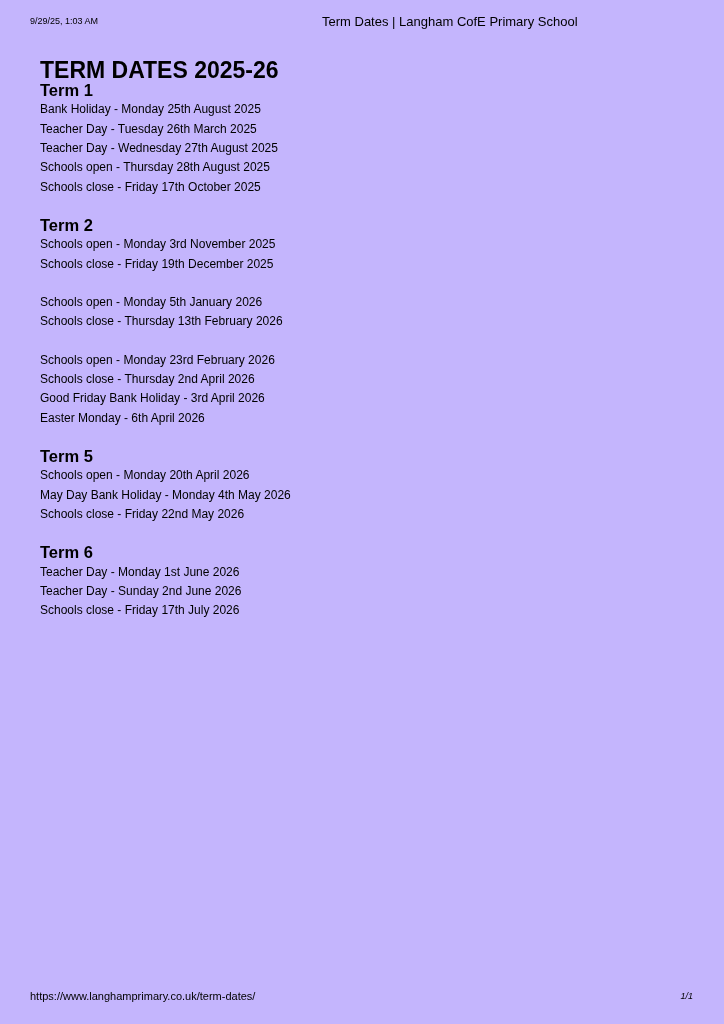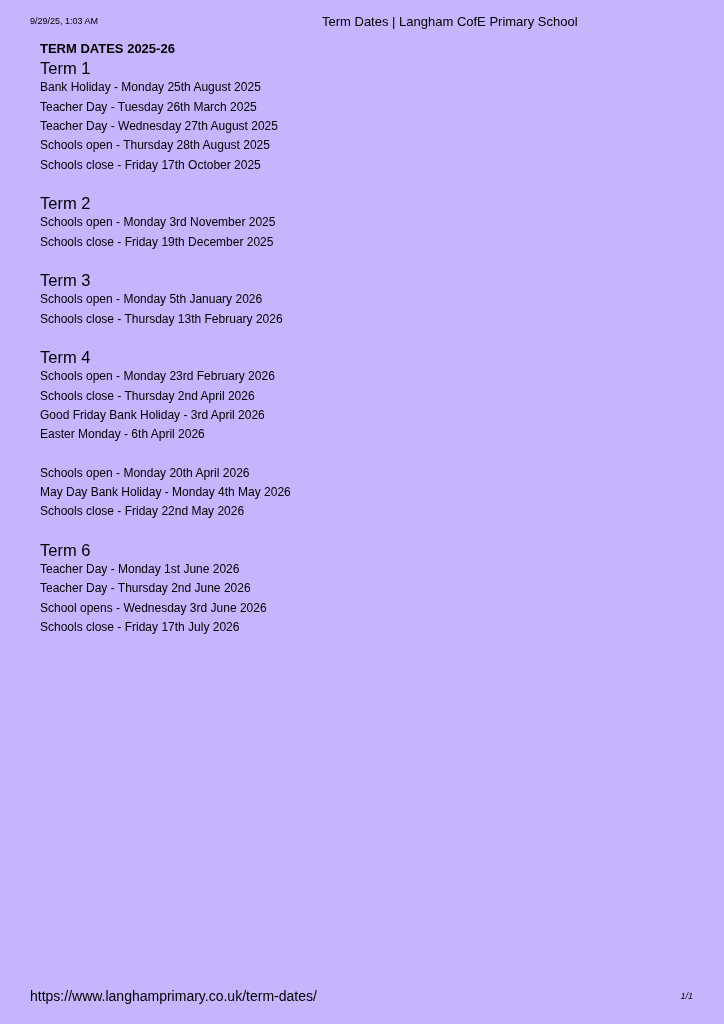--- a/index.html
+++ b/index.html
@@ -37,45 +37,46 @@
     white-space: nowrap;
   }
   
   .doc-content {
     position: absolute;
     left: 40px;
     top: 38px;
     width: 620px;
   }
   .doc-title {
-    font-size: 13px;
+    font-size: 23px;
     font-weight: bold;
     line-height: 21px;
     white-space: nowrap;
+    margin-top: 22px;
   }
   .term {
     margin-bottom: 19px;
   }
   .term-name {
     font-size: 16.5px;
-    font-weight: normal;
+    font-weight: bold;
     line-height: 19.33px;
     white-space: nowrap;
   }
   .term-line {
     font-size: 12px;
     line-height: 19.33px;
     white-space: nowrap;
   }
   
   .print-footer-url {
     position: absolute;
     left: 30px;
     top: 991px;
-    font-size: 14px;
+    font-size: 11px;
     line-height: 11px;
     color: #000000;
     white-space: nowrap;
   }
   .print-footer-page {
     position: absolute;
     right: 31px;
     top: 991px;
     font-size: 9px;
     line-height: 11px;
@@ -106,44 +107,42 @@
       <div class="term-line">Schools close - Friday 17th October 2025</div>
     </section>
 
     <section class="term">
       <div class="term-name">Term 2</div>
       <div class="term-line">Schools open - Monday 3rd November 2025</div>
       <div class="term-line">Schools close - Friday 19th December 2025</div>
     </section>
 
     <section class="term">
-      <div class="term-name">Term 3</div>
       <div class="term-line">Schools open - Monday 5th January 2026</div>
       <div class="term-line">Schools close - Thursday 13th February 2026</div>
     </section>
 
     <section class="term">
-      <div class="term-name">Term 4</div>
       <div class="term-line">Schools open - Monday 23rd February 2026</div>
       <div class="term-line">Schools close - Thursday 2nd April 2026</div>
       <div class="term-line">Good Friday Bank Holiday - 3rd April 2026</div>
       <div class="term-line">Easter Monday - 6th April 2026</div>
     </section>
 
     <section class="term">
+      <div class="term-name">Term 5</div>
       <div class="term-line">Schools open - Monday 20th April 2026</div>
       <div class="term-line">May Day Bank Holiday - Monday 4th May 2026</div>
       <div class="term-line">Schools close - Friday 22nd May 2026</div>
     </section>
 
     <section class="term">
       <div class="term-name">Term 6</div>
       <div class="term-line">Teacher Day - Monday 1st June 2026</div>
-      <div class="term-line">Teacher Day - Thursday 2nd June 2026</div>
-      <div class="term-line">School opens - Wednesday 3rd June 2026</div>
+      <div class="term-line">Teacher Day - Sunday 2nd June 2026</div>
       <div class="term-line">Schools close - Friday 17th July 2026</div>
     </section>
 
   </div>
 
   <div class="print-footer-url">https://www.langhamprimary.co.uk/term-dates/</div>
 
   <div class="print-footer-page">1/1</div>
 
 </div>

